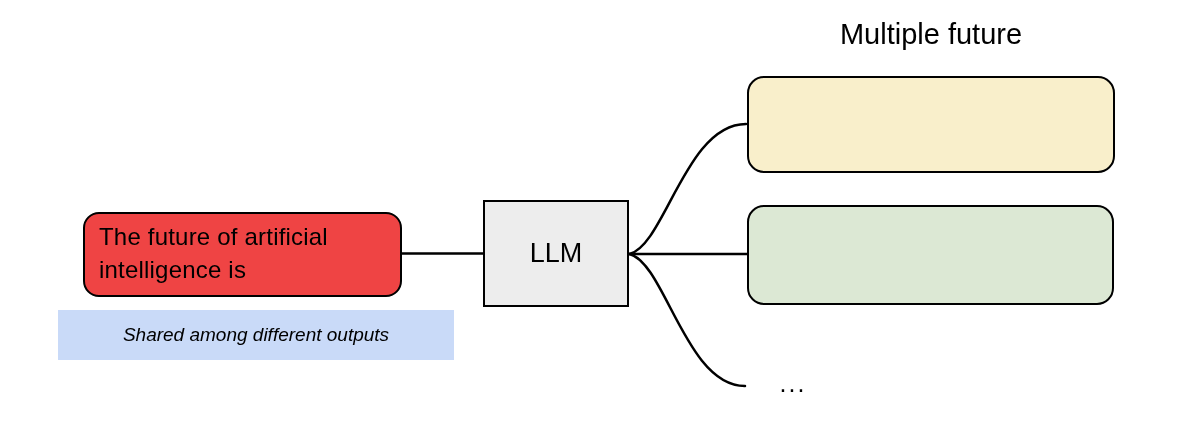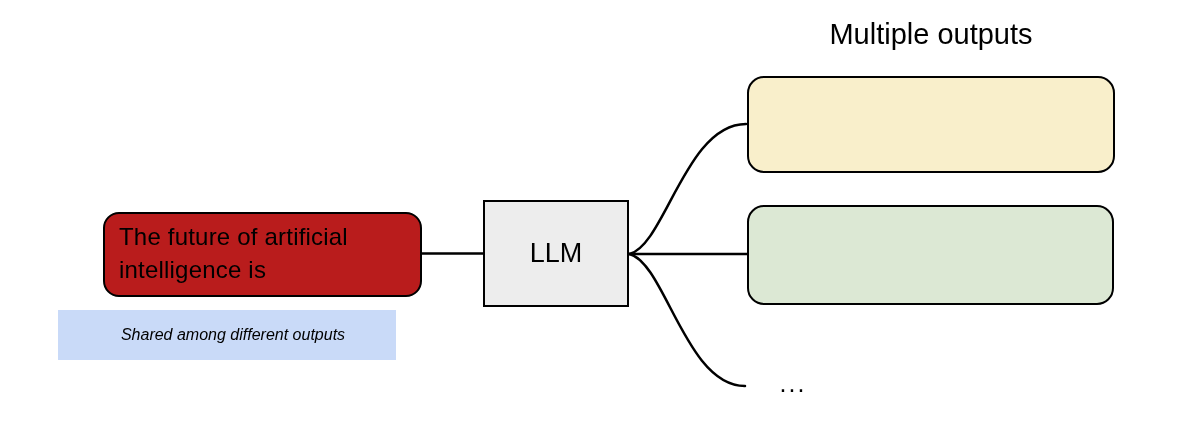--- a/index.html
+++ b/index.html
@@ -80,29 +80,28 @@
   }
   .outputs-label {
     left: 747px;
     top: 18px;
     width: 368px;
   }
   .note {
     position: absolute;
     left: 58px;
     top: 310px;
-    width: 326px;
+    width: 396px;
     height: 50px;
     display: flex;
     align-items: center;
     justify-content: center;
     font-style: italic;
-    font-size: 16px;
+    font-size: 19px;
     z-index: 2;
-    padding-left: 12px;
   }
   .ellipsis {
     position: absolute;
     left: 767px;
     top: 368px;
     width: 52px;
     text-align: center;
     font-size: 25px;
     line-height: 30px;
     letter-spacing: 2px;
@@ -115,29 +114,29 @@
 <div class="canvas">
 
   <svg class="connectors" viewBox="0 0 1200 426" fill="none">
     <path d="M 401 253.5 L 484 253.5" stroke-width="2.5" stroke-linecap="round" stroke="#000000"></path>
     <path d="M 629.5 254 C 665 245 686 124 746 124" stroke-width="2.5" stroke-linecap="round" stroke="#000000"></path>
     <path d="M 629.5 254 L 747 254" stroke-width="2.5" stroke-linecap="round" stroke="#000000"></path>
     <path d="M 629.5 254 C 665 263 686 386 745 386" stroke-width="2.5" stroke-linecap="round" stroke="#000000"></path>
   </svg>
 
 
-  <div class="box prompt-box" style="background-color: #b91c1c; margin-left: 20px;"><span>The future of artificial intelligence is</span></div>
+  <div class="box prompt-box" style="background-color: #ef4444;"><span>The future of artificial intelligence is</span></div>
 
   <div class="note" style="background-color: rgb(201, 218, 248);">Shared among different outputs</div>
 
   <div class="box llm-box" style="background-color: rgb(237, 237, 237);">
       <span>LLM</span>
     </div>
 
-  <div class="heading outputs-label">Multiple outputs</div>
+  <div class="heading outputs-label">Multiple future</div>
 
   <div class="box output-box-1" style="background-color: rgb(249, 239, 203);"></div>
 
   <div class="box output-box-2" style="background-color: rgb(220, 232, 212);"></div>
 
   <div class="ellipsis">...</div>
 
 </div>
 
 </body></html>

